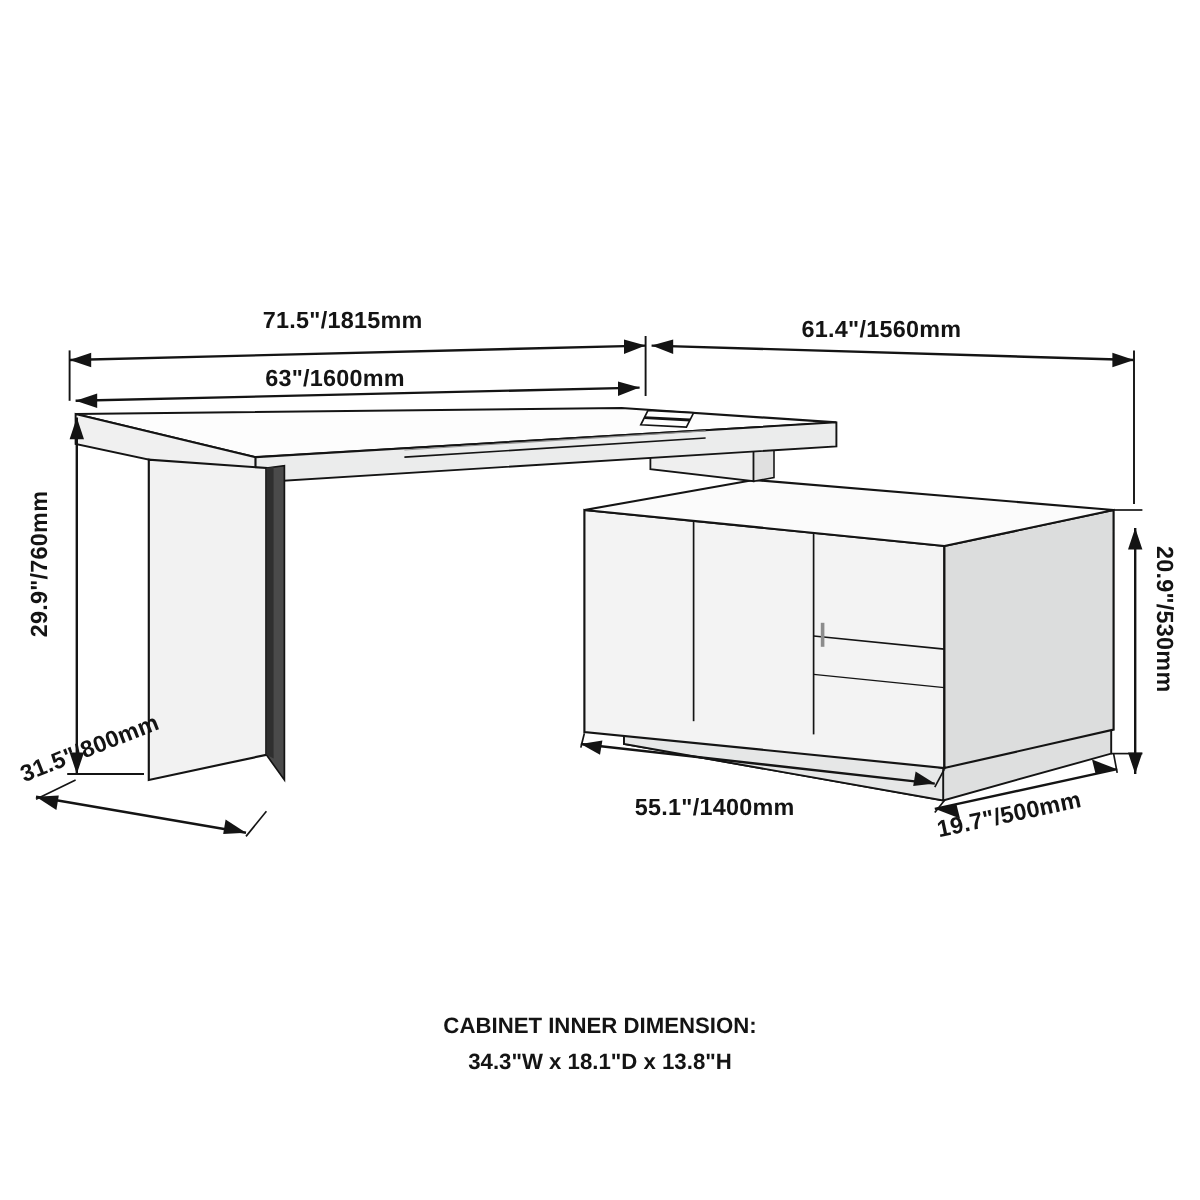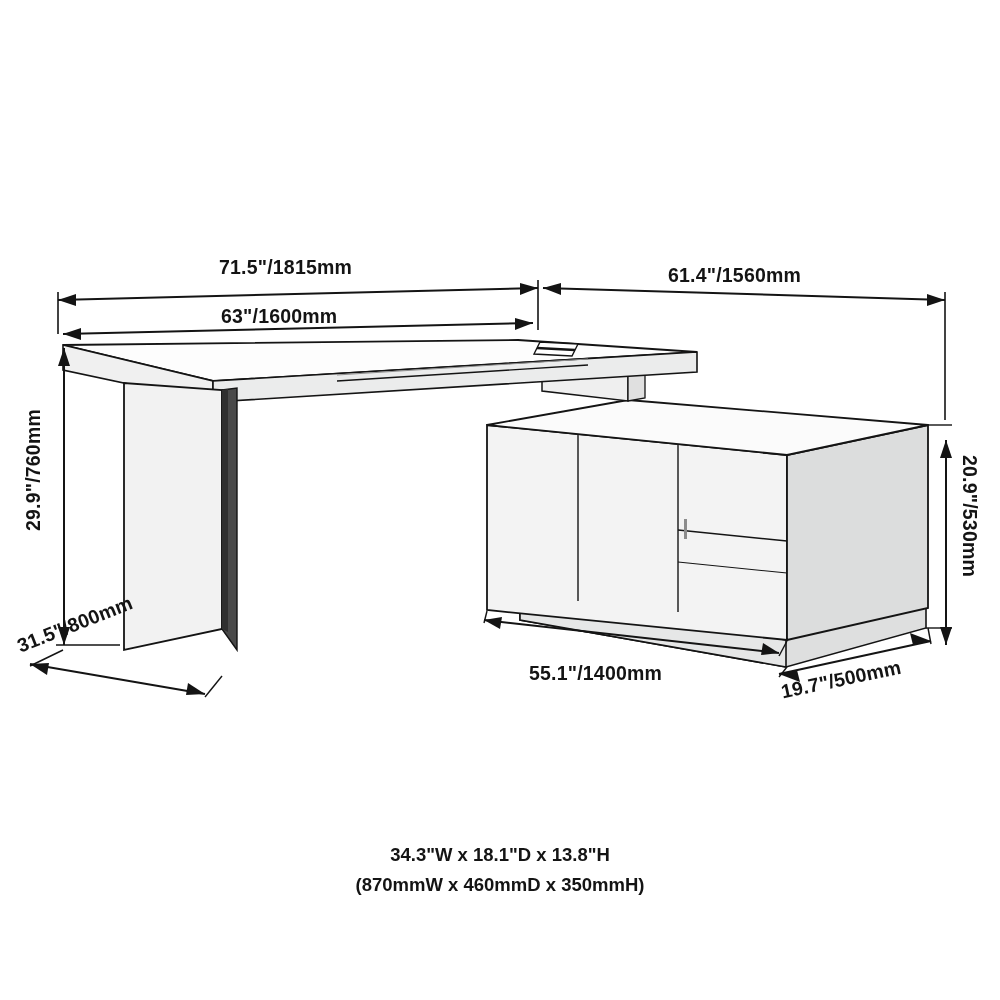--- a/index.html
+++ b/index.html
@@ -197,18 +197,18 @@
   <div class="dimlabel" id="label-depth-left">31.5"/800mm</div>
 
   <div class="dimlabel" id="label-cab-width">55.1"/1400mm</div>
 
   <div class="dimlabel" id="label-cab-depth">19.7"/500mm</div>
 
   <div class="dimlabel vert-rl" id="label-cab-height">20.9"/530mm</div>
 
   <div class="notes">
     <div class="note-block">
+      <div class="note-title">CABINET INNER DIMENSION:</div>
       <div class="note-line">34.3"W x 18.1"D x 13.8"H</div>
-      <div class="note-line">(870mmW x 460mmD x 350mmH)</div>
     </div>
   </div>
 
 </div>
 
 </body></html>

